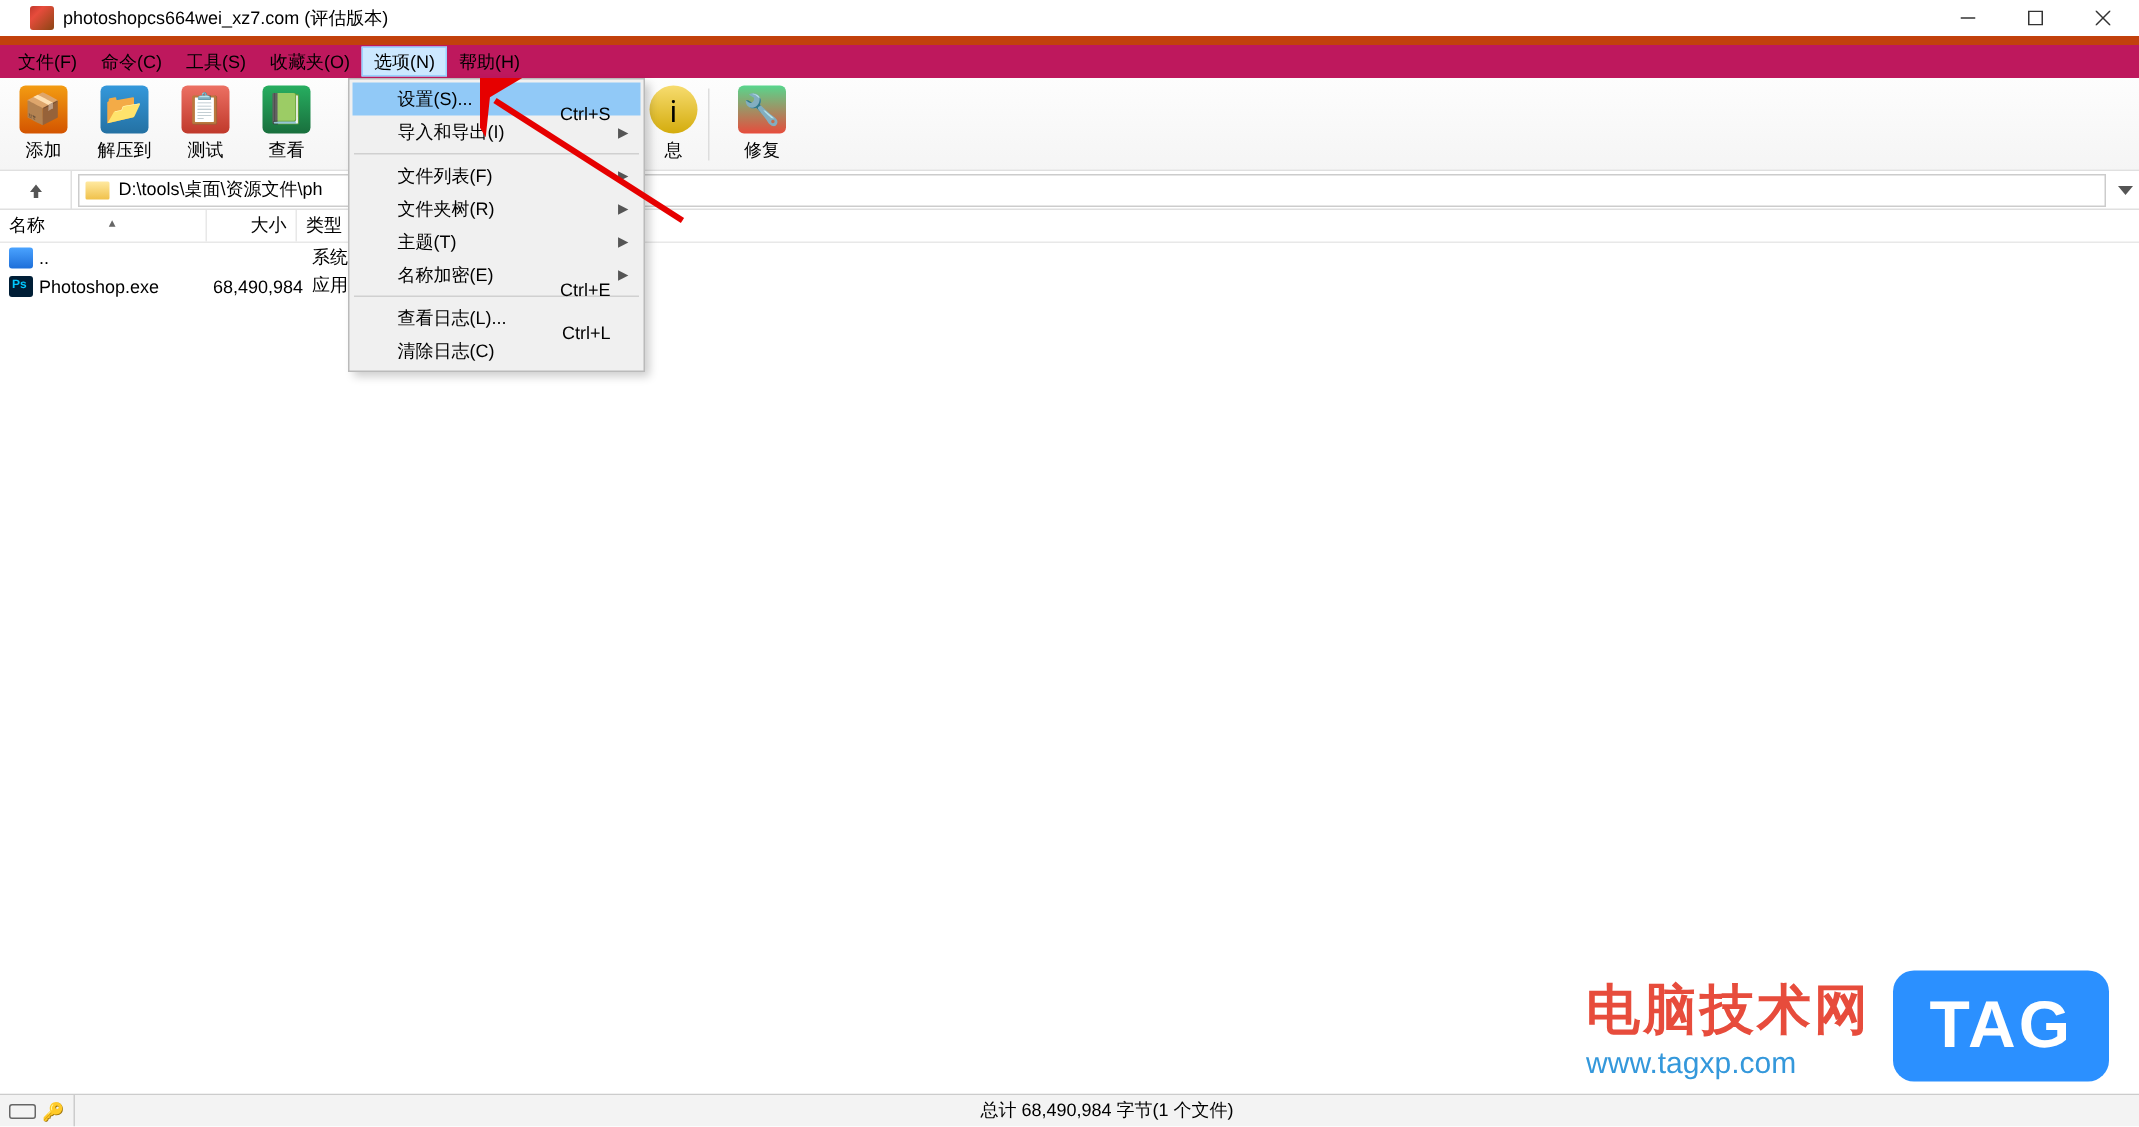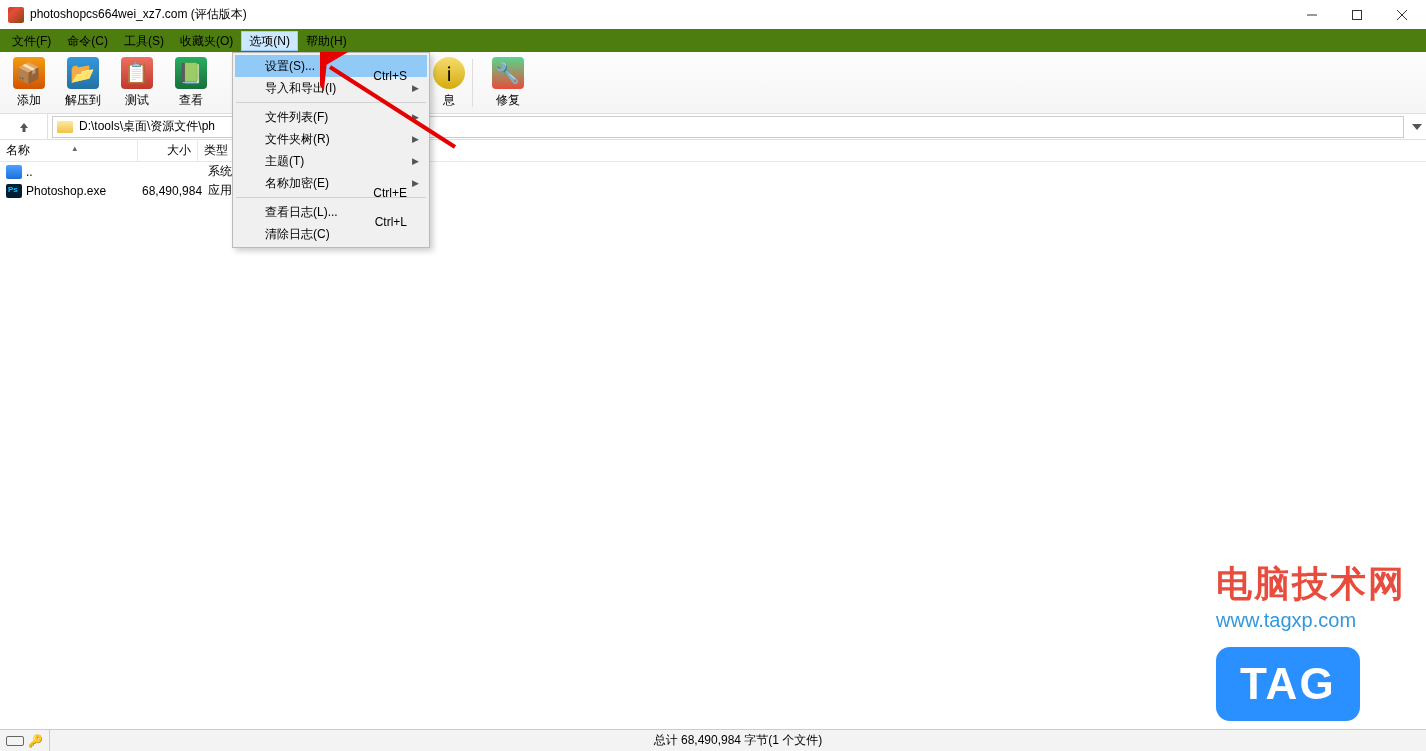--- a/index.html
+++ b/index.html
@@ -1,25 +1,25 @@
 <!DOCTYPE html>
 <html><head>
 <meta charset="utf-8">
 <style>
 * { margin: 0; padding: 0; box-sizing: border-box; font-family: "Microsoft YaHei", "Segoe UI", sans-serif; font-size: 12px; }
 body { width: 1426px; height: 751px; background: #fff; display: flex; flex-direction: column; overflow: hidden; position: relative; }
 
-.titlebar { height: 30px; background: #fff; display: flex; align-items: center; padding: 0 2px 0 8px; border-bottom: 1px solid #c2410c; }
+.titlebar { height: 30px; background: #fff; display: flex; align-items: center; padding: 0 2px 0 20px; border-bottom: 6px solid #c2410c; }
 .titlebar .app-icon { width: 16px; height: 16px; margin-right: 6px; background: linear-gradient(135deg, #c0392b 0%, #e74c3c 30%, #8b4513 100%); border-radius: 2px; }
 .titlebar .title { flex: 1; }
 .titlebar .winbtns { display: flex; }
 .titlebar .winbtn { width: 45px; height: 28px; display: flex; align-items: center; justify-content: center; }
 .titlebar .winbtn svg { stroke: #333; }
 
-.menubar { height: 22px; background: #4d7c0f; display: flex; align-items: center; padding: 0 4px; }
+.menubar { height: 22px; background: #be185d; display: flex; align-items: center; padding: 0 4px; }
 .menubar .menu-item { padding: 2px 8px; height: 20px; display: flex; align-items: center; }
 .menubar .menu-item.active { background: #cce8ff; border: 1px solid #99d1ff; padding: 1px 7px; }
 
 .toolbar { height: 62px; background: linear-gradient(#fdfdfd, #f5f5f5); border-bottom: 1px solid #e0e0e0; display: flex; align-items: center; padding: 0 8px; gap: 12px; position: relative; }
 .toolbar .tb-btn { display: flex; flex-direction: column; align-items: center; gap: 3px; min-width: 42px; }
 .toolbar .tb-icon { width: 32px; height: 32px; border-radius: 4px; display: flex; align-items: center; justify-content: center; font-size: 20px; }
 .toolbar .sep { width: 1px; height: 48px; background: #ddd; margin: 0 2px; }
 
 .pathbar { height: 26px; display: flex; align-items: center; border-bottom: 1px solid #e0e0e0; }
 .pathbar .up-btn { width: 48px; height: 26px; display: flex; align-items: center; justify-content: center; border-right: 1px solid #e0e0e0; }
@@ -50,21 +50,21 @@
 .dropdown .dd-item .shortcut { position: absolute; right: 20px; margin-top: 20px; }
 .dropdown .dd-item .arrow { position: absolute; right: 8px; font-size: 9px; color: #555; }
 .dropdown .dd-sep { height: 1px; background: #d0d0d0; margin: 3px 1px; }
 
 .arrow-overlay { position: absolute; top: 52px; left: 320px; z-index: 200; pointer-events: none; }
 
 .statusbar { height: 22px; border-top: 1px solid #ccc; background: #f3f3f3; display: flex; align-items: center; }
 .statusbar .sb-left { width: 50px; display: flex; align-items: center; padding-left: 6px; gap: 4px; border-right: 1px solid #ccc; height: 100%; }
 .statusbar .sb-mid { flex: 1; text-align: center; }
 
-.watermark { position: absolute; right: 20px; bottom: 30px; z-index: 50; display: flex; align-items: flex-start; gap: 15px; flex-direction: column; }
+.watermark { position: absolute; right: 20px; bottom: 30px; z-index: 50; display: flex; align-items: flex-end; gap: 15px; }
 .watermark .wm-text { text-align: left; }
 .watermark .wm-cn { font-size: 36px; font-weight: bold; color: #e74c3c; letter-spacing: 2px; }
 .watermark .wm-url { font-size: 20px; color: #3498db; }
 .watermark .wm-tag { background: #2b90ff; color: #fff; font-size: 44px; font-weight: bold; padding: 12px 24px; border-radius: 14px; letter-spacing: 2px; }
 .hidden-tb { position: absolute; left: 428px; top: 0; display: flex; align-items: center; height: 62px; gap: 0; }
 </style>
 </head>
 <body>
 
 <div class="titlebar">

